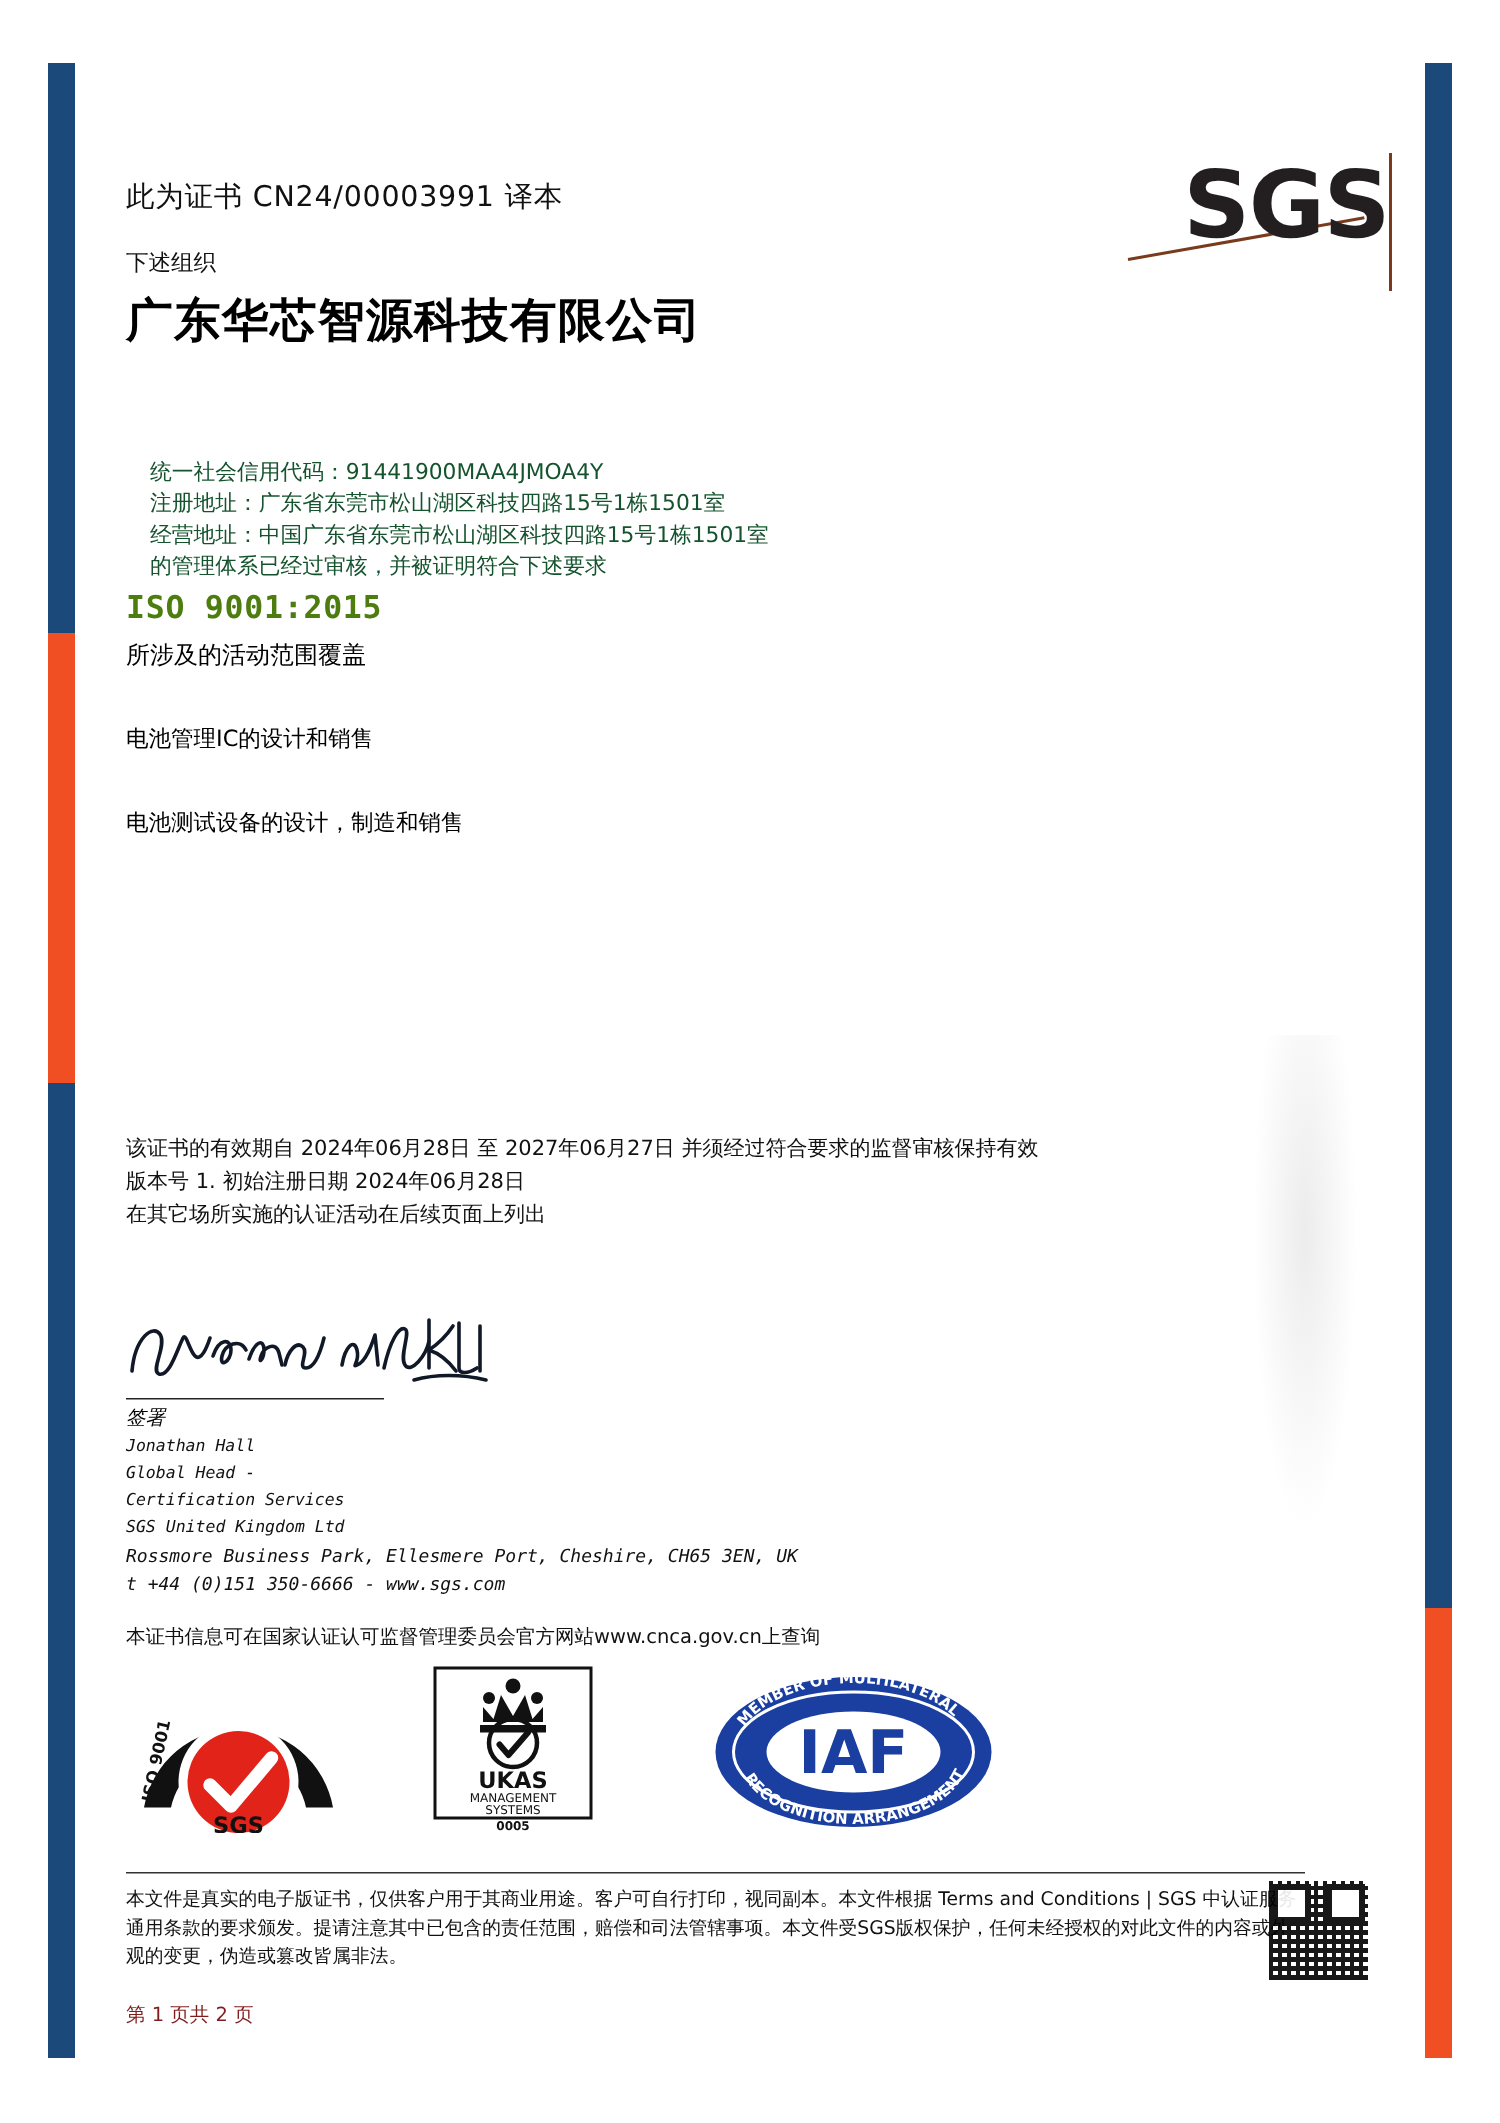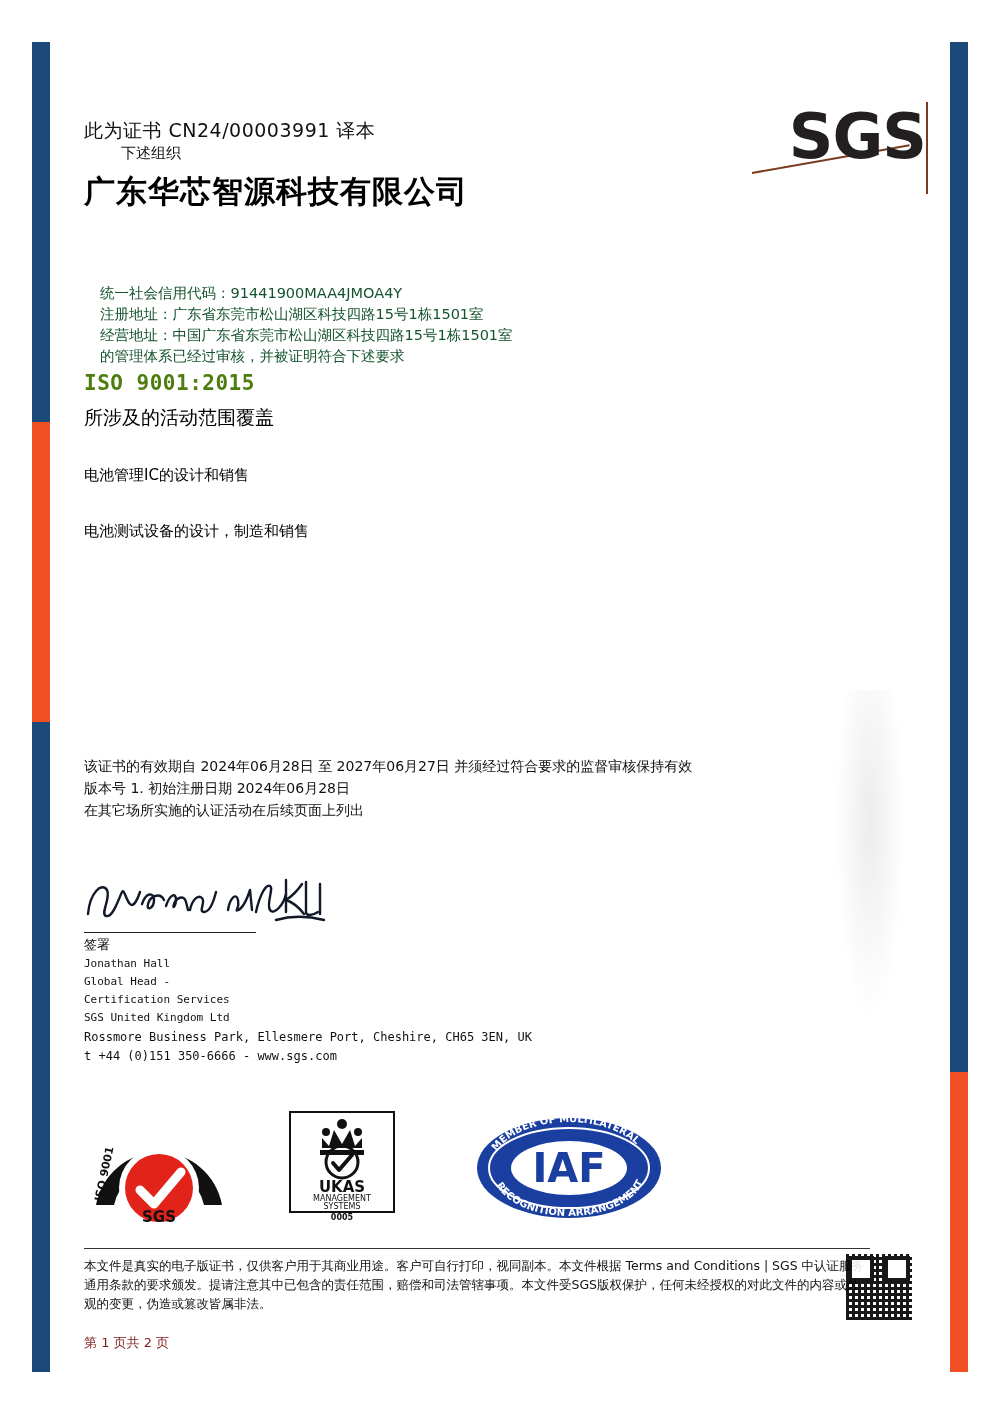--- a/index.html
+++ b/index.html
@@ -98,27 +98,27 @@
     position: absolute;
     left: 84px;
     right: 84px;
     top: 118px;
   }
   .line-title {
     font-family: "DejaVu Sans", sans-serif;
     font-size: 19px;
     letter-spacing: 0.5px;
     color: #111;
+    margin-bottom: 22px;
   }
   .line-sub {
     font-family: "DejaVu Sans", sans-serif;
     font-size: 15px;
     color: #111;
     margin-bottom: 8px;
-    margin-left: 37px;
   }
   .org-name {
     font-family: "DejaVu Sans", sans-serif;
     font-weight: bold;
     font-size: 31px;
     letter-spacing: 1px;
     color: #000;
     margin: 0 0 70px 0;
   }
   .detail {
@@ -131,21 +131,21 @@
   .standard {
     font-family: "DejaVu Sans Mono", monospace;
     font-weight: bold;
     font-size: 21px;
     letter-spacing: 0.5px;
     margin: 4px 0 10px 0;
     color: #4d7c0f;
   }
   .scope-head {
     font-family: Liberation Serif, serif;
-    font-size: 19px;
+    font-size: 16px;
     margin-bottom: 14px;
   }
   .scope-line {
     font-family: "DejaVu Sans", sans-serif;
     font-size: 15px;
     line-height: 24px;
     margin-top: 32px;
   }
 
   
@@ -158,20 +158,21 @@
     line-height: 22px;
     color: #111;
   }
 
   
   .sig-area {
     position: absolute;
     left: 84px;
     top: 870px;
     width: 470px;
+    font-style: italic;
   }
   .sig-mark {
     height: 60px;
     position: relative;
   }
   .sig-mark svg { position: absolute; left: -4px; top: 0; }
   .sig-rule {
     width: 172px;
     height: 1px;
     background: #222;
@@ -344,20 +345,21 @@
     <div class="sig-rule"></div>
     <div class="sig-label">签署</div>
     <div class="sig-lines">Jonathan Hall</div>
     <div class="sig-lines">Global Head -</div>
     <div class="sig-lines">Certification Services</div>
     <div class="sig-lines">SGS United Kingdom Ltd</div>
     <div class="sig-addr">Rossmore Business Park, Ellesmere Port, Cheshire, CH65 3EN, UK</div>
     <div class="sig-addr">t +44 (0)151 350-6666 - www.sgs.com</div>
   </div>
 
+  <div class="cnca-note">本证书信息可在国家认证认可监督管理委员会官方网站www.cnca.gov.cn上查询</div>
 
   <div class="marks">
 
     <div class="mark mark-iso">
       <svg width="150" height="112" viewBox="0 0 150 112" xmlns="http://www.w3.org/2000/svg">
         <defs>
           <path id="arcTop" d="M15 78 A62 62 0 0 1 135 78"></path>
           <path id="arcSide" d="M20 92 A58 58 0 0 1 30 30"></path>
         </defs>
         <path d="M12 95 A64 64 0 0 1 138 95 L120 95 A46 46 0 0 0 30 95 Z" fill="#111"></path>

